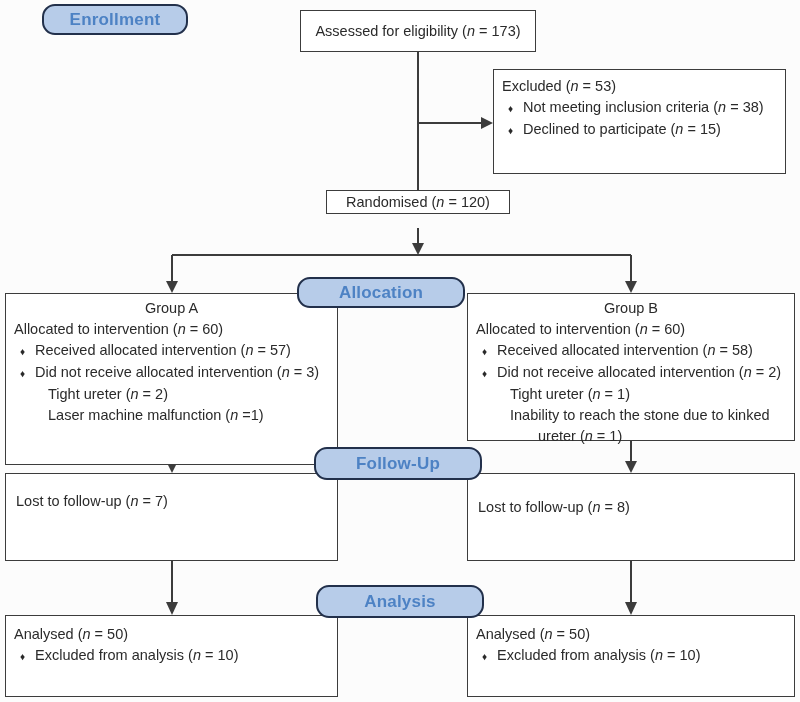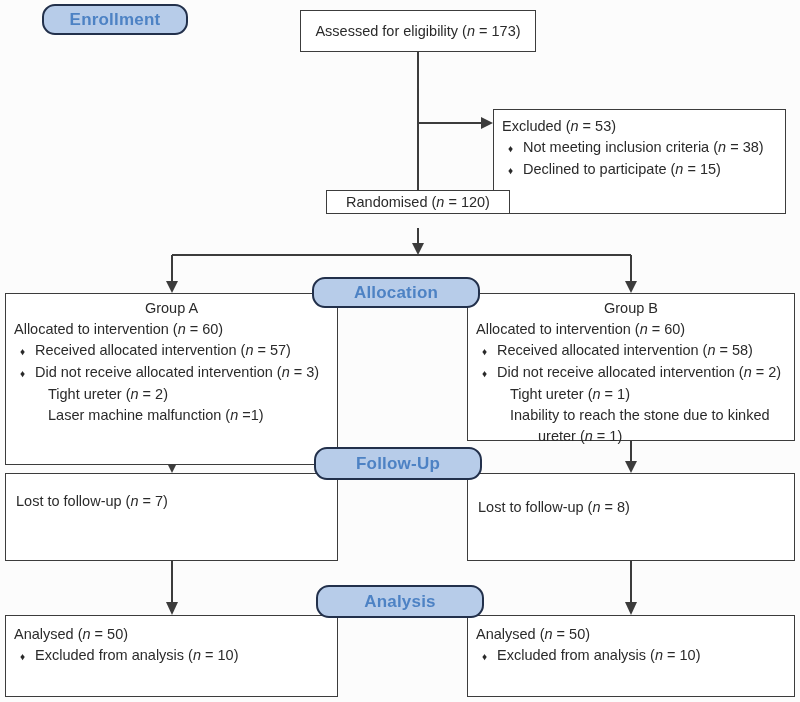--- a/index.html
+++ b/index.html
@@ -62,29 +62,29 @@
         <polygon points="166,602 178,602 172,615" fill="#3c3c3c" stroke="none"></polygon>
       </g>
       <g>
         <line x1="631" y1="561" x2="631" y2="603"></line>
         <polygon points="625,602 637,602 631,615" fill="#3c3c3c" stroke="none"></polygon>
       </g>
     </g>
   </svg>
 
   <div class="badge" style="left:42px;top:4px;width:146px;height:31px;">Enrollment</div>
-  <div class="badge" style="left:312px;top:277px;width:168px;height:31px;">Allocation</div>
+  <div class="badge" style="left:297px;top:277px;width:168px;height:31px;">Allocation</div>
   <div class="badge" style="left:314px;top:447px;width:168px;height:33px;">Follow-Up</div>
   <div class="badge" style="left:316px;top:585px;width:168px;height:33px;text-align:right;">Analysis</div>
 
   <div class="box center-box" style="left:300px;top:10px;width:236px;height:42px;">
     <span class="nfmt">Assessed for eligibility (<i>n</i> = 173)</span>
   </div>
 
-  <div class="box pad-box" style="left:493px;top:69px;width:293px;height:105px;margin-top:40px;">
+  <div class="box pad-box" style="left:493px;top:69px;width:293px;height:105px;">
     <div class="line nfmt">Excluded (<i>n</i> = 53)</div>
     <div class="line bullet">
       <span class="diamond">♦</span>
       <span class="nfmt">Not meeting inclusion criteria (<i>n</i> = 38)</span>
     </div>
     <div class="line bullet">
       <span class="diamond">♦</span>
       <span class="nfmt">Declined to participate (<i>n</i> = 15)</span>
     </div>
   </div>

